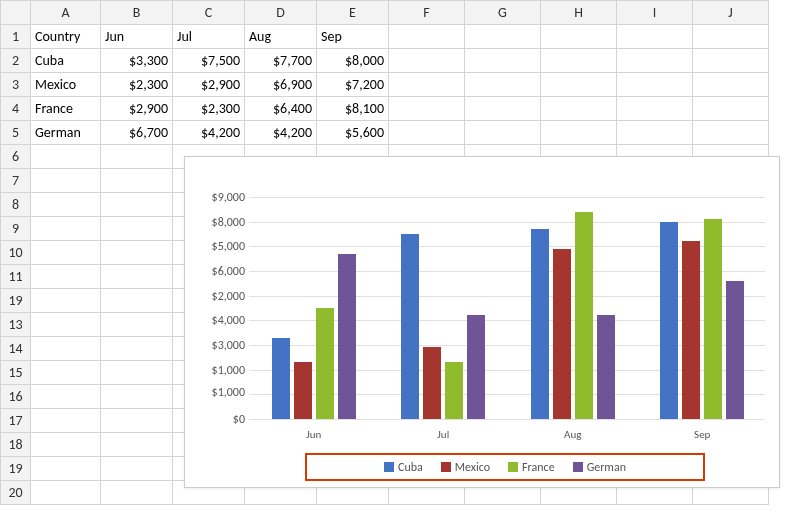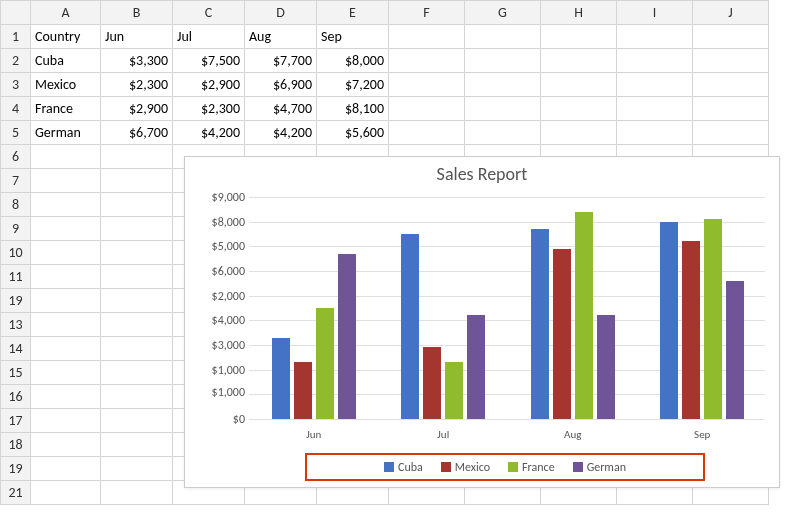--- a/index.html
+++ b/index.html
@@ -198,21 +198,21 @@
         <td></td>
         <td></td>
         <td></td>
         <td></td>
       </tr>
       <tr>
         <td class="rowhdr">4</td>
         <td>France</td>
         <td class="num">$2,900</td>
         <td class="num">$2,300</td>
-        <td class="num">$4,700</td>
+        <td class="num">$6,400</td>
         <td class="num">$8,100</td>
         <td></td>
         <td></td>
         <td></td>
         <td></td>
         <td></td>
       </tr>
       <tr>
         <td class="rowhdr">5</td>
         <td>German</td>
@@ -402,37 +402,36 @@
         <td></td>
         <td></td>
         <td></td>
         <td></td>
         <td></td>
         <td></td>
         <td></td>
         <td></td>
       </tr>
       <tr>
-        <td class="rowhdr">21</td>
+        <td class="rowhdr">20</td>
         <td></td>
         <td></td>
         <td></td>
         <td></td>
         <td></td>
         <td></td>
         <td></td>
         <td></td>
         <td></td>
         <td></td>
       </tr>
     </tbody>
 </table>
 
 <div class="chart">
-  <div class="chart-title">Sales Report</div>
   <div class="plot-wrap">
     <div class="plot" id="plot">
         <div class="grid-line" style="top: 222px;"></div>
         <div class="grid-line" style="top: 197.333px;"></div>
         <div class="grid-line" style="top: 172.667px;"></div>
         <div class="grid-line" style="top: 148px;"></div>
         <div class="grid-line" style="top: 123.333px;"></div>
         <div class="grid-line" style="top: 98.6667px;"></div>
         <div class="grid-line" style="top: 74px;"></div>
         <div class="grid-line" style="top: 49.3333px;"></div>

